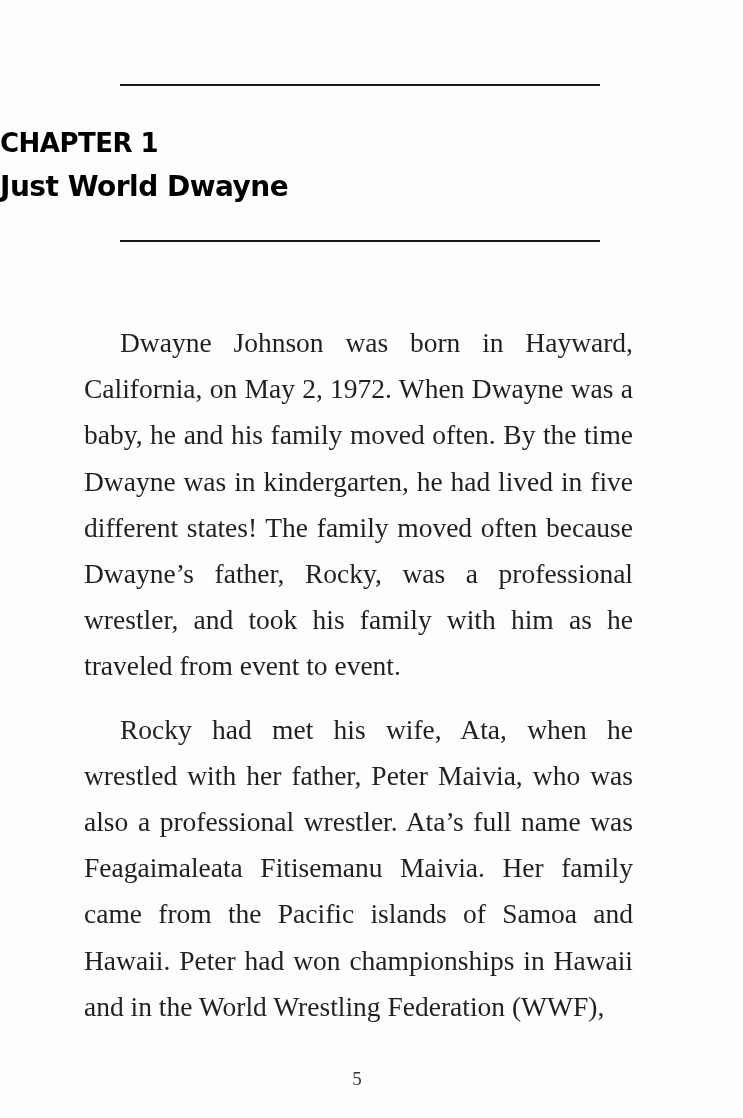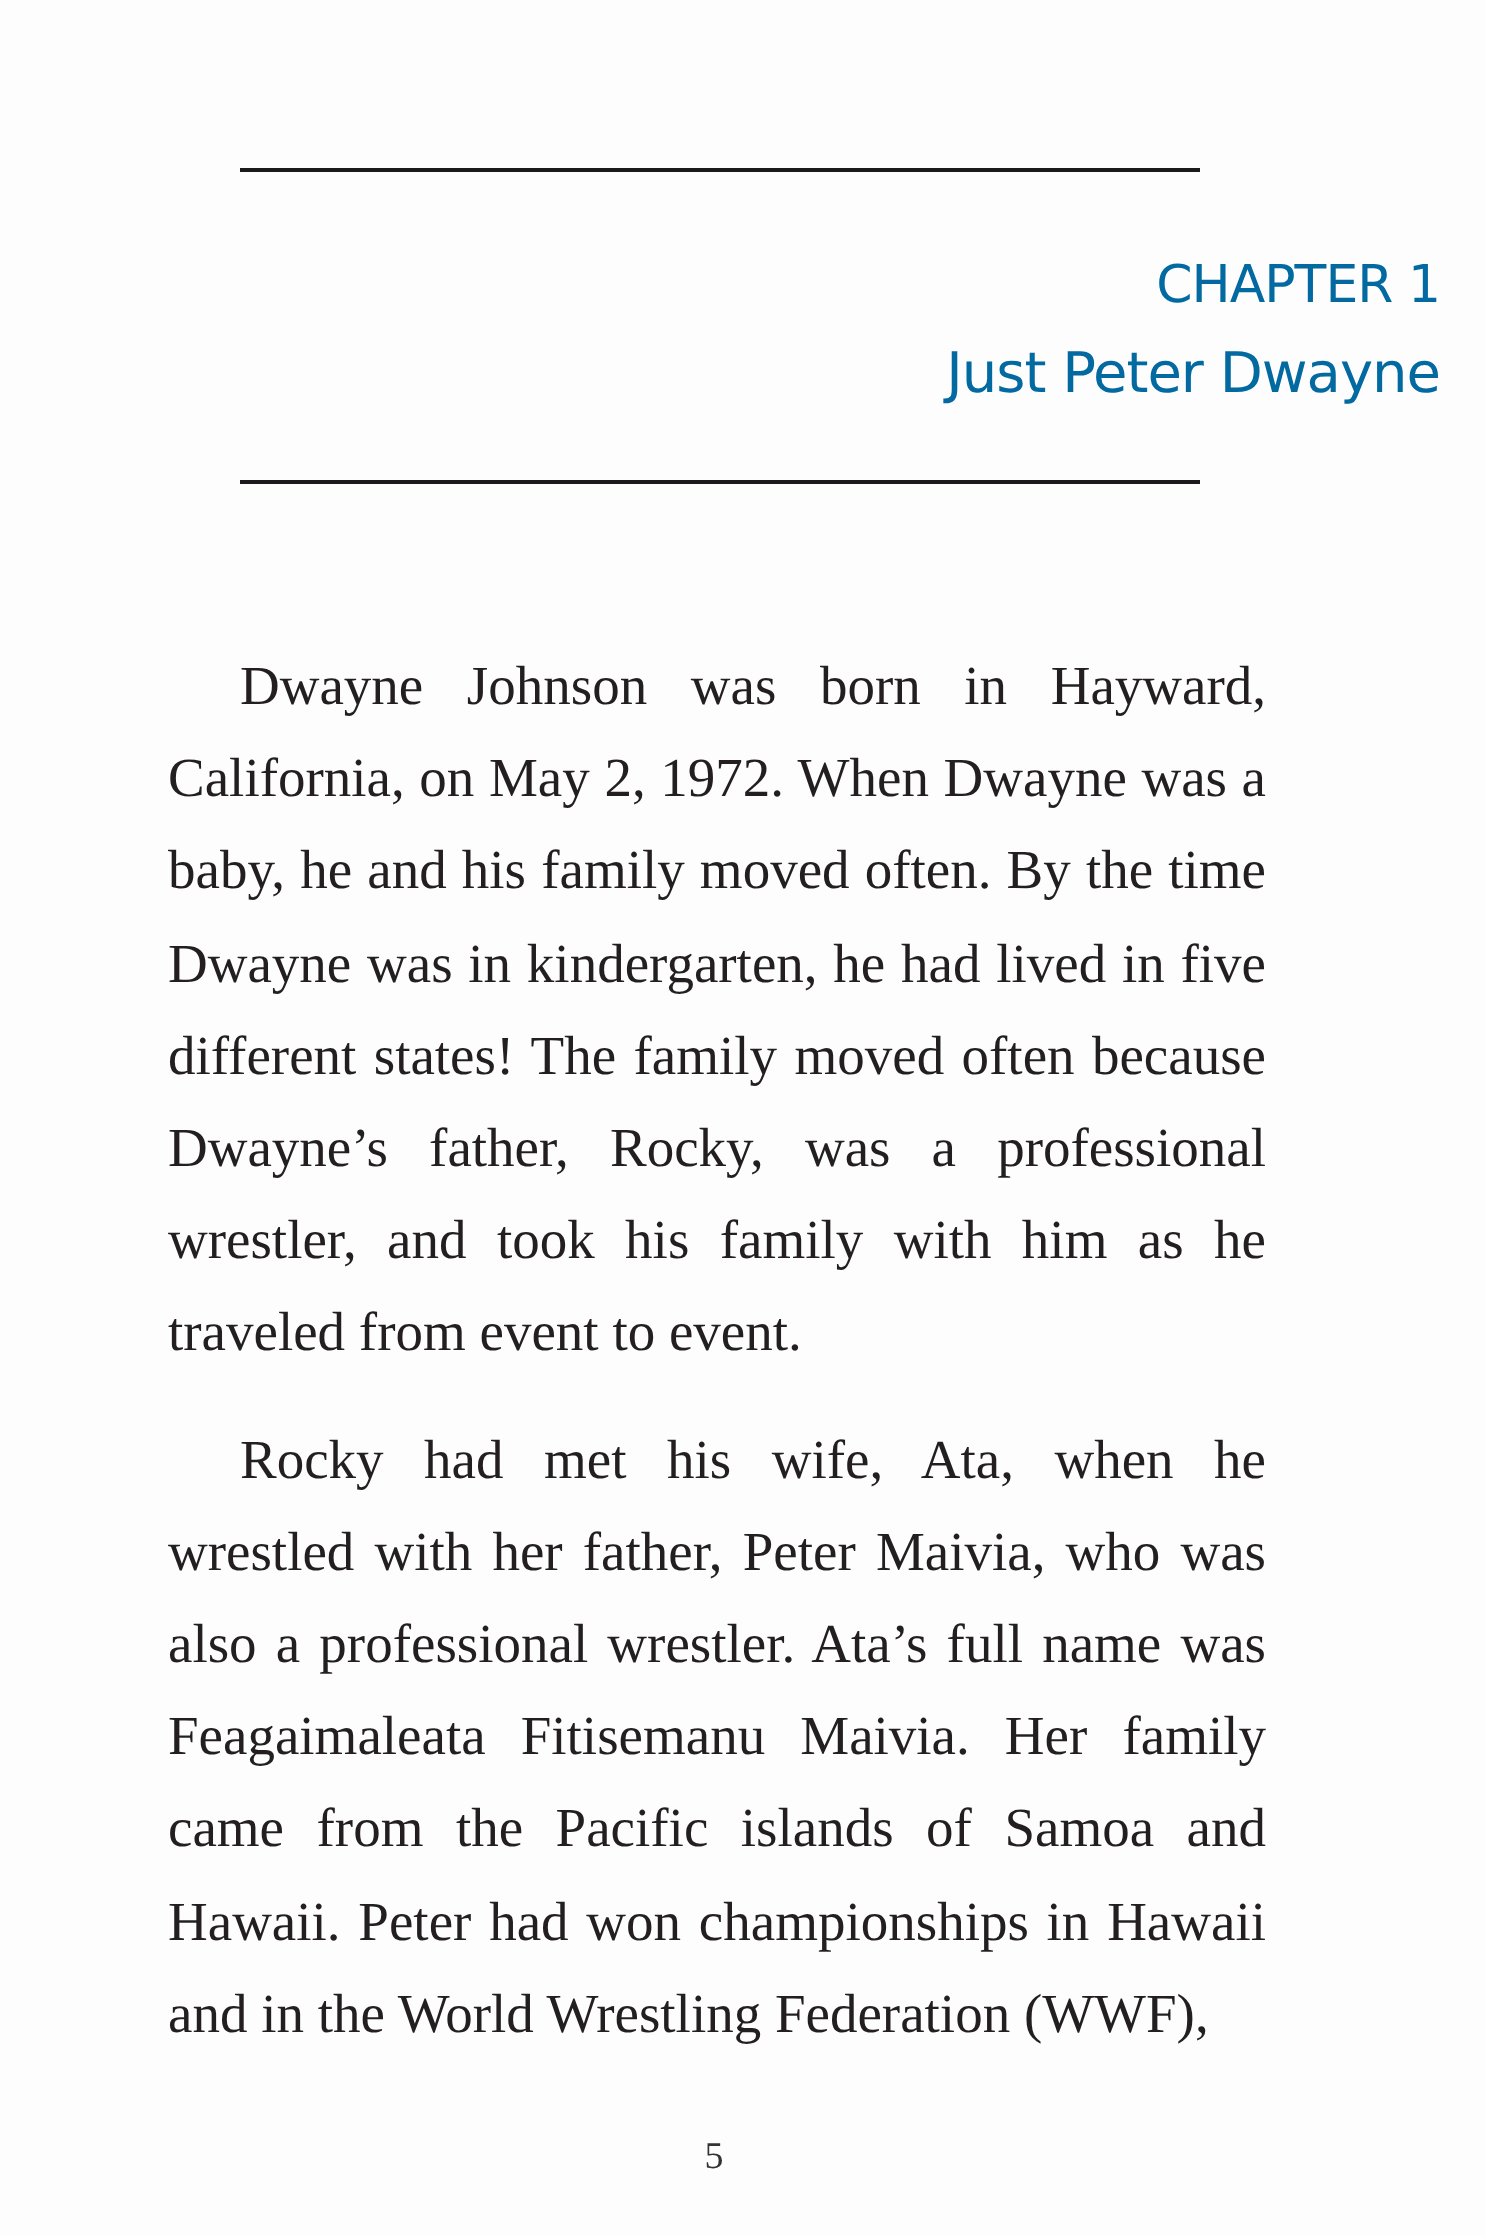--- a/index.html
+++ b/index.html
@@ -1,32 +1,32 @@
 <!DOCTYPE html>
 <html><head>
 <meta charset="utf-8">
 <style>
   html, body { margin:0; padding:0; }
   body { width:743px; height:1118px; background:#fdfdfd; position:relative; overflow:hidden; }
   .rule { position:absolute; left:120px; width:480px; height:2px; background:#1c1a1c; }
   .rule.top { top:84px; }
   .rule.bottom { top:240px; }
-  .chapter { position:absolute; left:0; width:720px; text-align:right; font-family:"DejaVu Sans", sans-serif; font-weight:normal; color:#0369a1; }
+  .chapter { position:absolute; left:0; width:720px; text-align:left; font-family:"DejaVu Sans", sans-serif; font-weight:bold; color:#000000; }
   .chapter.num { top:128px; font-size:26px; letter-spacing:-0.5px; }
   .chapter.title { top:170px; font-size:28px; letter-spacing:-0.5px; }
   .body { position:absolute; left:67px; top:303px; width:583px; font-family:"Liberation Serif", serif; font-size:27.5px; line-height:46.2px; color:#231f20; text-align:justify; }
   .body p { margin:17px; text-indent:36px; }
   .pageno { position:absolute; top:1068px; left:0; width:714px; text-align:center; font-family:"Liberation Serif", serif; font-size:19px; color:#333; }
 </style>
 </head>
 <body>
 
 <div class="rule top"></div>
 <div class="chapter num">CHAPTER 1</div>
-<div class="chapter title">Just Peter Dwayne</div>
+<div class="chapter title">Just World Dwayne</div>
 <div class="rule bottom"></div>
 
 <div class="body">
   <p>Dwayne Johnson was born in Hayward, California, on May 2, 1972. When Dwayne was a baby, he and his family moved often. By the time Dwayne was in kindergarten, he had lived in five different states! The family moved often because Dwayne’s father, Rocky, was a professional wrestler, and took his family with him as he traveled from event to event.</p>
   <p>Rocky had met his wife, Ata, when he wrestled with her father, Peter Maivia, who was also a professional wrestler. Ata’s full name was Feagaimaleata Fitisemanu Maivia. Her family came from the Pacific islands of Samoa and Hawaii. Peter had won championships in Hawaii and in the World Wrestling Federation (WWF),</p>
 </div>
 
 <div class="pageno">5</div>
 
 </body></html>

